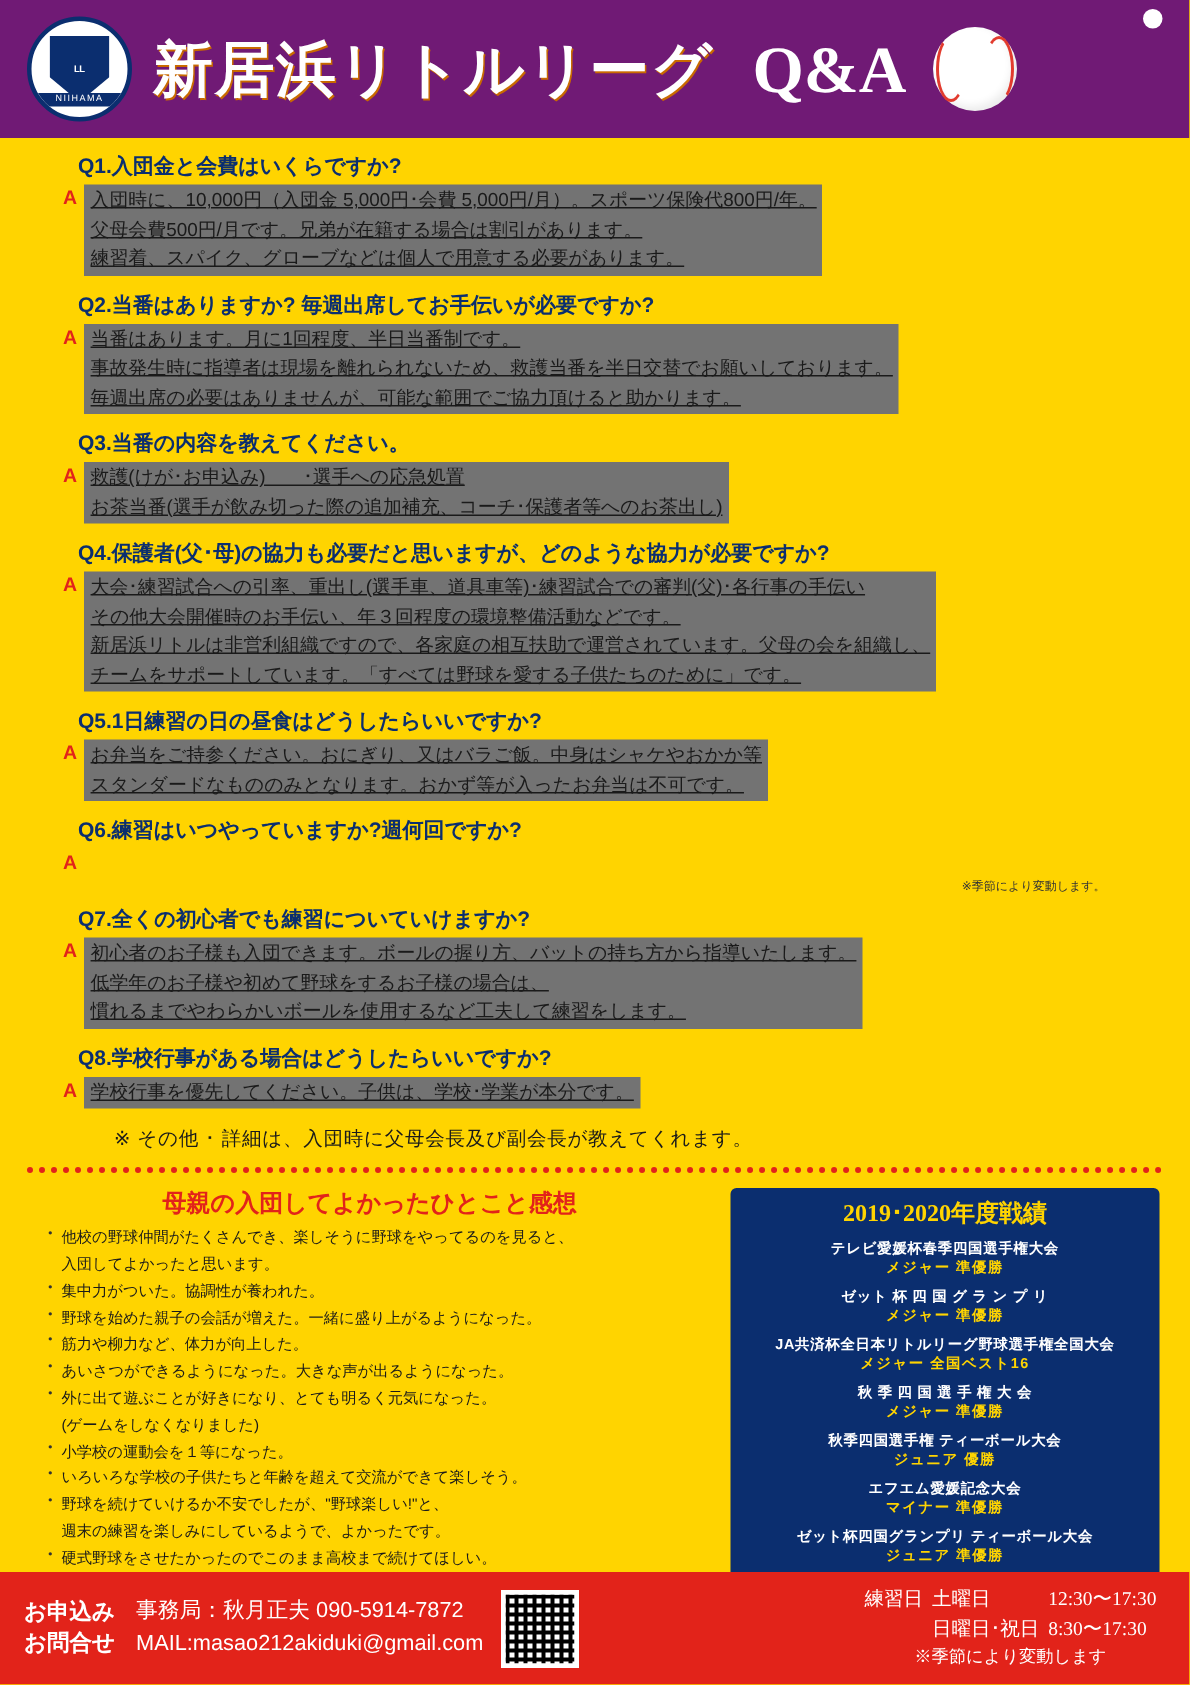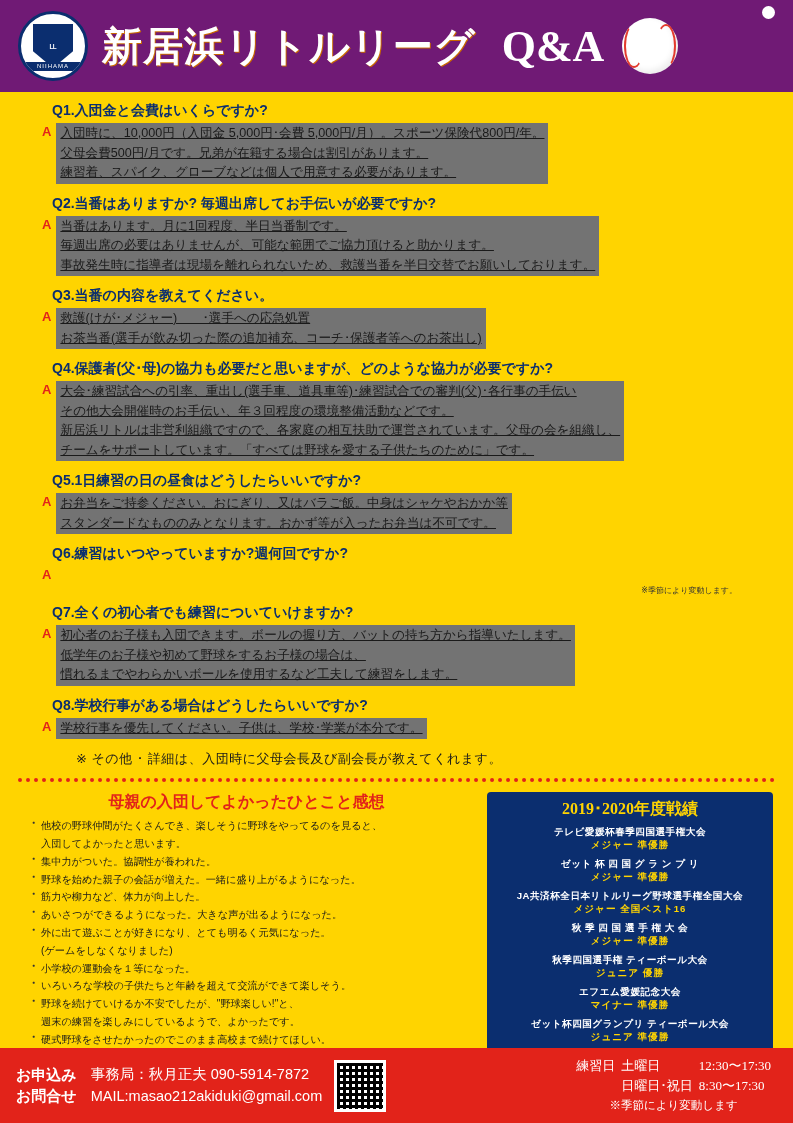--- a/index.html
+++ b/index.html
@@ -184,29 +184,29 @@
           <div>入団時に、10,000円（入団金 5,000円･会費 5,000円/月）。スポーツ保険代800円/年。</div>
           <div>父母会費500円/月です。兄弟が在籍する場合は割引があります。</div>
           <div>練習着、スパイク、グローブなどは個人で用意する必要があります。</div>
         </div>
       </div>
       <div class="q">Q2.当番はありますか? 毎週出席してお手伝いが必要ですか?</div>
       <div class="ablock">
         <span class="amark">A</span>
         <div class="atext">
           <div>当番はあります。月に1回程度、半日当番制です。</div>
+          <div>事故発生時に指導者は現場を離れられないため、救護当番を半日交替でお願いしております。</div>
           <div>毎週出席の必要はありませんが、可能な範囲でご協力頂けると助かります。</div>
-          <div>事故発生時に指導者は現場を離れられないため、救護当番を半日交替でお願いしております。</div>
         </div>
       </div>
       <div class="q">Q3.当番の内容を教えてください。</div>
       <div class="ablock">
         <span class="amark">A</span>
         <div class="atext">
-          <div>救護(けが･メジャー)　　･選手への応急処置</div>
+          <div>救護(けが･お申込み)　　･選手への応急処置</div>
           <div>お茶当番(選手が飲み切った際の追加補充、コーチ･保護者等へのお茶出し)</div>
         </div>
       </div>
       <div class="q">Q4.保護者(父･母)の協力も必要だと思いますが、どのような協力が必要ですか?</div>
       <div class="ablock">
         <span class="amark">A</span>
         <div class="atext">
           <div>大会･練習試合への引率、重出し(選手車、道具車等)･練習試合での審判(父)･各行事の手伝い</div>
           <div>その他大会開催時のお手伝い、年３回程度の環境整備活動などです。</div>
           <div>新居浜リトルは非営利組織ですので、各家庭の相互扶助で運営されています。父母の会を組織し、</div>

